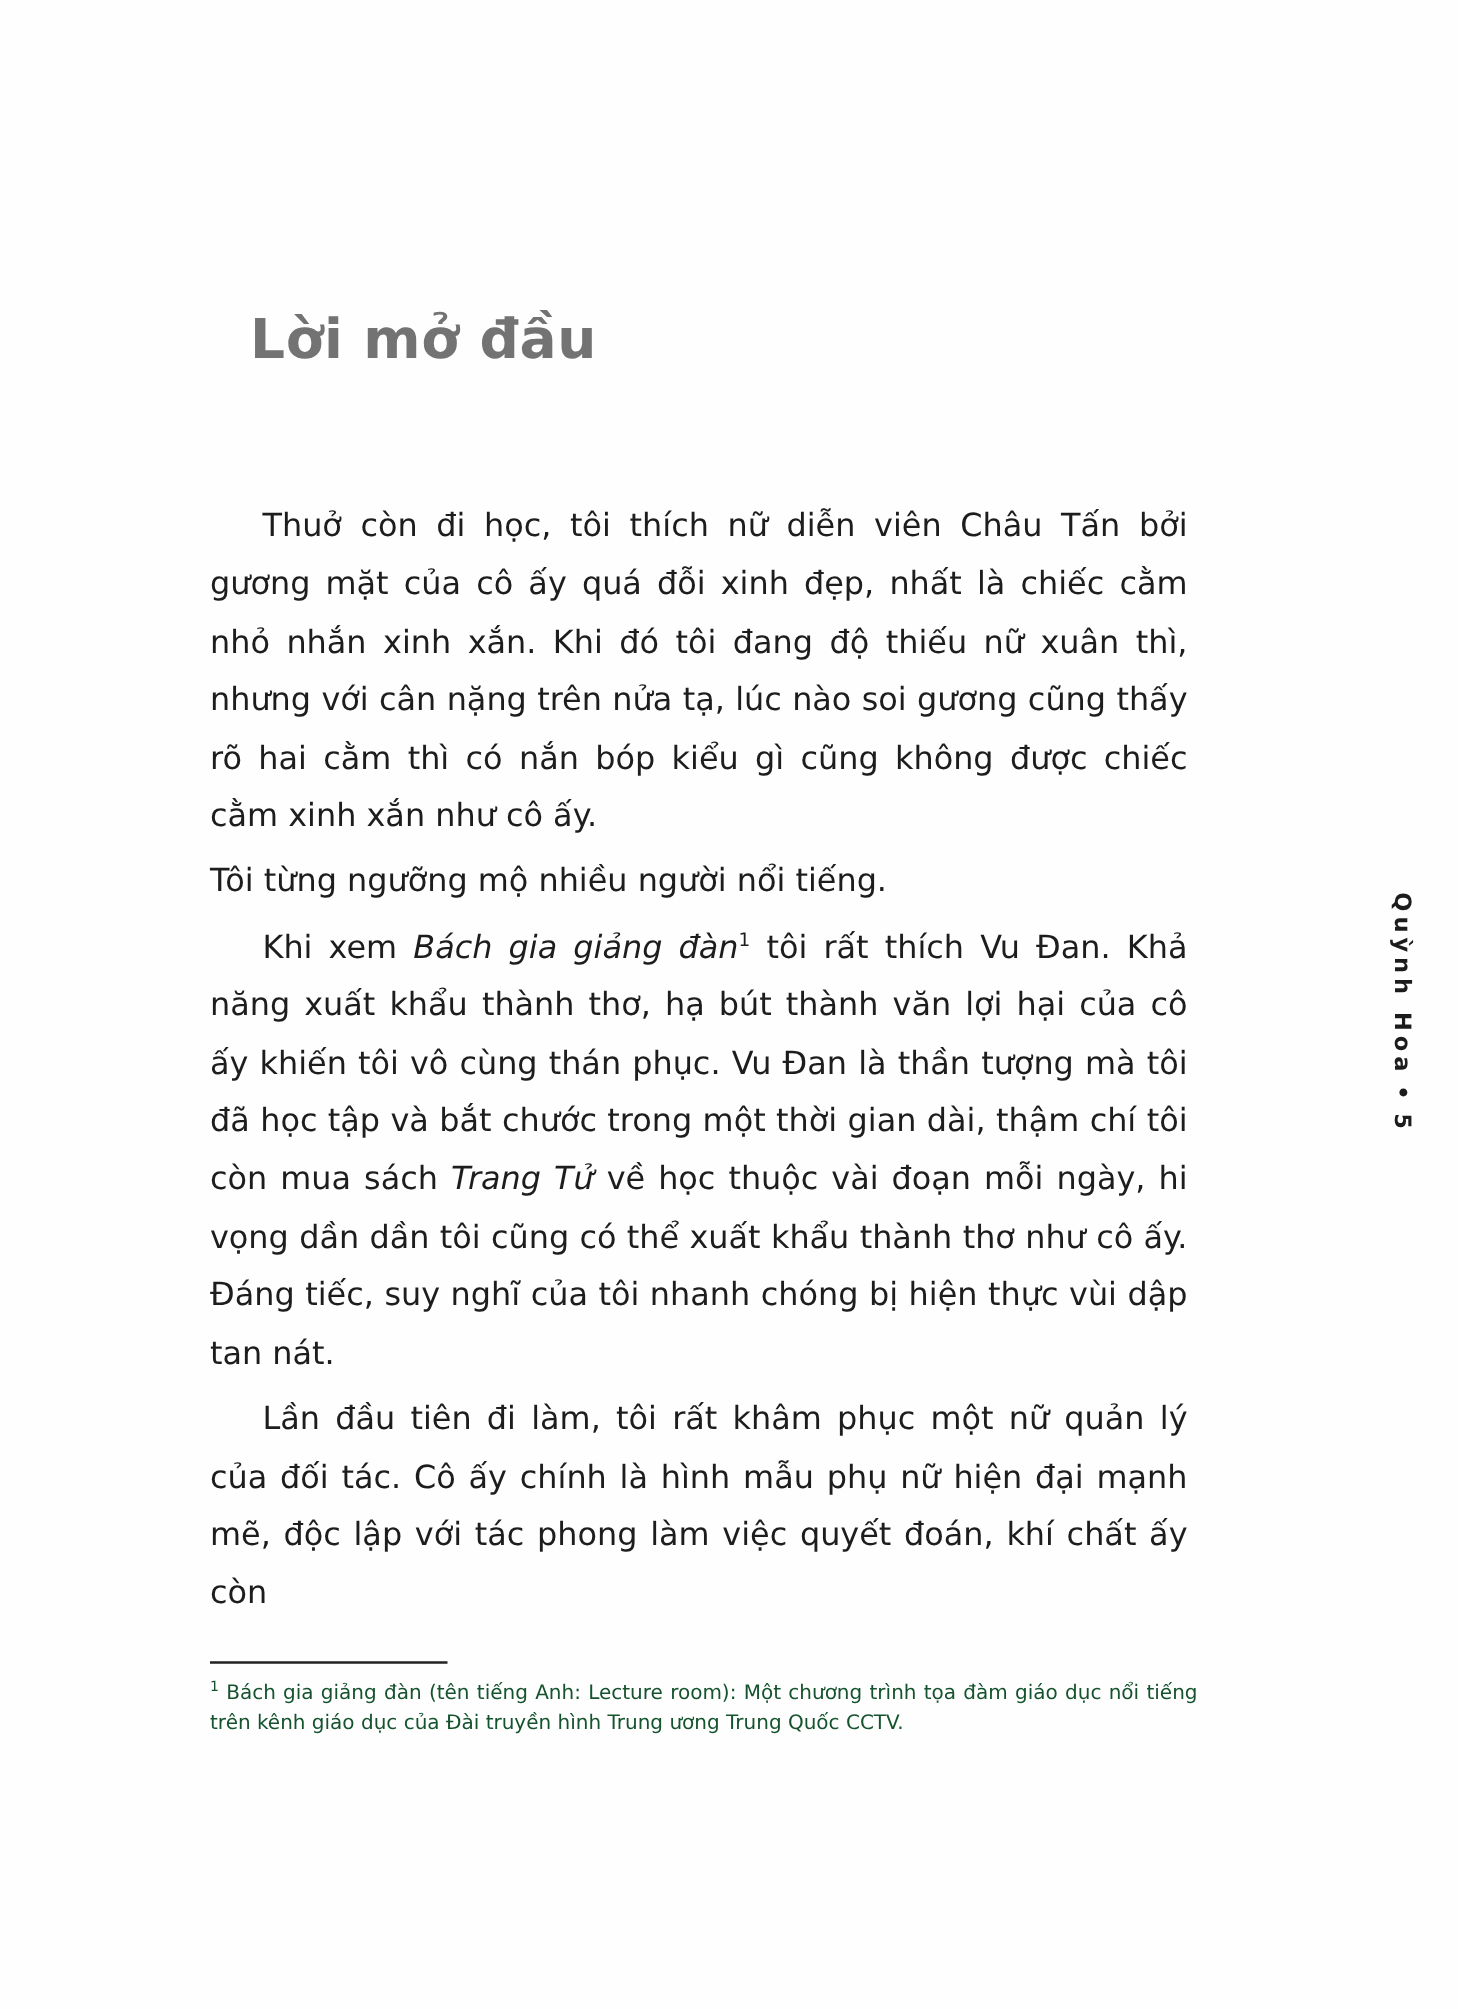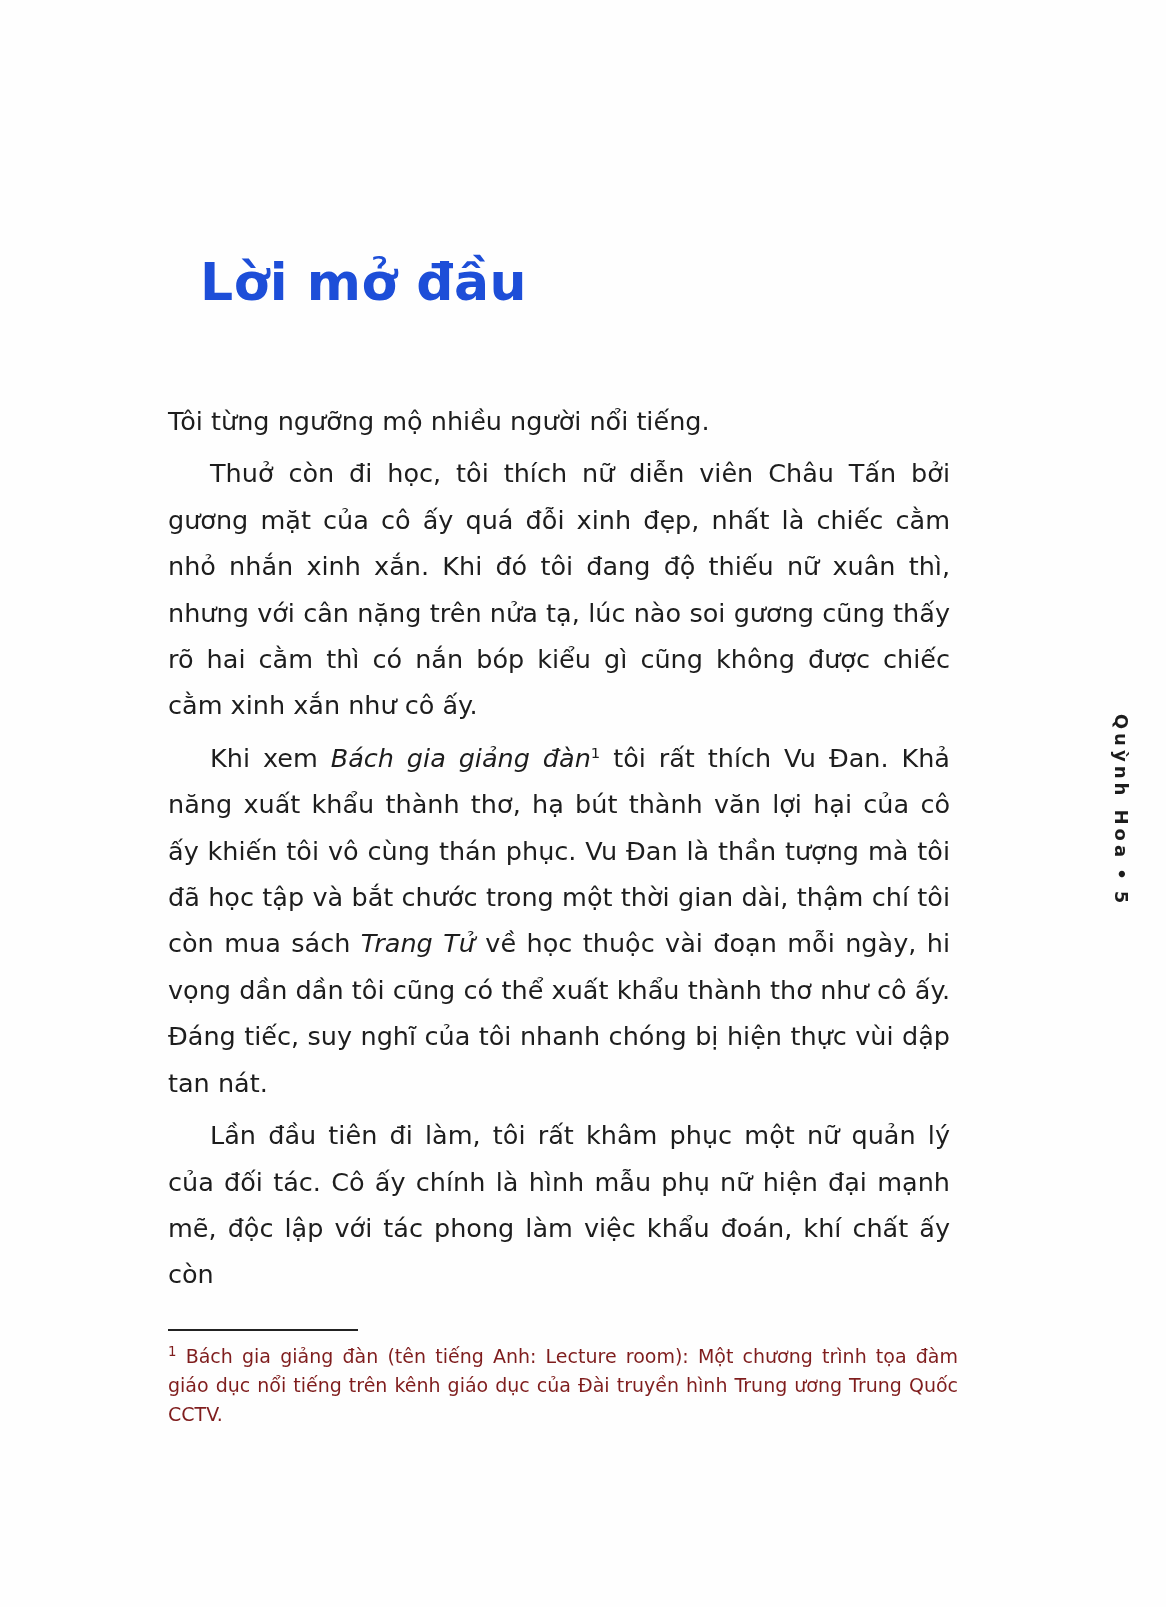--- a/index.html
+++ b/index.html
@@ -20,24 +20,24 @@
     position: absolute;
     inset: 0;
     background: #fefefe;
   }
 
   
   .title {
     position: absolute;
     left: 200px;
     top: 218px;
-    font-size: 52px;
+    font-size: 44px;
     font-weight: 700;
     letter-spacing: 0.5px;
-    color: #1d4ed8;
+    color: #737373;
     line-height: 1.15;
   }
 
   
   .body-col {
     position: absolute;
     left: 168px;
     top: 398px;
     width: 782px;
   }
@@ -69,23 +69,23 @@
     top: 1329px;
     width: 790px;
   }
   .footnote-rule {
     width: 190px;
     height: 2px;
     background: #222;
     margin-bottom: 11px;
   }
   .footnote-text {
-    font-size: 19px;
+    font-size: 16px;
     line-height: 1.52;
-    color: #7f1d1d;
+    color: #14532d;
     text-align: justify;
   }
   .footnote-text sup {
     font-size: 0.7em;
     vertical-align: super;
     line-height: 0;
   }
 
   
   .side-header {
@@ -114,24 +114,24 @@
 </style>
 </head>
 <body>
 
 <div class="page">
 
   <h1 class="title">Lời mở đầu</h1>
 
   <div class="body-col">
 
+    <p class="para first-line-indent" id="para-2"><span>Thuở còn đi học, tôi thích nữ diễn viên Châu Tấn bởi gương mặt của cô ấy quá đỗi xinh đẹp, nhất là chiếc cằm nhỏ nhắn xinh xắn. Khi đó tôi đang độ thiếu nữ xuân thì, nhưng với cân nặng trên nửa tạ, lúc nào soi gương cũng thấy rõ hai cằm thì có nắn bóp kiểu gì cũng không được chiếc cằm xinh xắn như cô ấy.</span></p>
     <p class="para" id="para-1"><span>Tôi từng ngưỡng mộ nhiều người nổi tiếng.</span></p>
-    <p class="para first-line-indent" id="para-2"><span>Thuở còn đi học, tôi thích nữ diễn viên Châu Tấn bởi gương mặt của cô ấy quá đỗi xinh đẹp, nhất là chiếc cằm nhỏ nhắn xinh xắn. Khi đó tôi đang độ thiếu nữ xuân thì, nhưng với cân nặng trên nửa tạ, lúc nào soi gương cũng thấy rõ hai cằm thì có nắn bóp kiểu gì cũng không được chiếc cằm xinh xắn như cô ấy.</span></p>
     <p class="para first-line-indent" id="para-3"><span>Khi xem </span><em>Bách gia giảng đàn</em><sup>1</sup><span> tôi rất thích Vu Đan. Khả năng xuất khẩu thành thơ, hạ bút thành văn lợi hại của cô ấy khiến tôi vô cùng thán phục. Vu Đan là thần tượng mà tôi đã học tập và bắt chước trong một thời gian dài, thậm chí tôi còn mua sách </span><em>Trang Tử</em><span> về học thuộc vài đoạn mỗi ngày, hi vọng dần dần tôi cũng có thể xuất khẩu thành thơ như cô ấy. Đáng tiếc, suy nghĩ của tôi nhanh chóng bị hiện thực vùi dập tan nát.</span></p>
-    <p class="para first-line-indent" id="para-4"><span>Lần đầu tiên đi làm, tôi rất khâm phục một nữ quản lý của đối tác. Cô ấy chính là hình mẫu phụ nữ hiện đại mạnh mẽ, độc lập với tác phong làm việc khẩu đoán, khí chất ấy còn</span></p>
+    <p class="para first-line-indent" id="para-4"><span>Lần đầu tiên đi làm, tôi rất khâm phục một nữ quản lý của đối tác. Cô ấy chính là hình mẫu phụ nữ hiện đại mạnh mẽ, độc lập với tác phong làm việc quyết đoán, khí chất ấy còn</span></p>
 
   </div>
 
   <div class="footnote-wrap">
     <div class="footnote-rule"></div>
     <div class="footnote-text" id="footnote-text"><sup>1</sup><span> Bách gia giảng đàn (tên tiếng Anh: Lecture room): Một chương trình tọa đàm giáo dục nổi tiếng trên kênh giáo dục của Đài truyền hình Trung ương Trung Quốc CCTV.</span></div>
   </div>
 
   <div class="side-header">
     <div class="side-header-inner">

